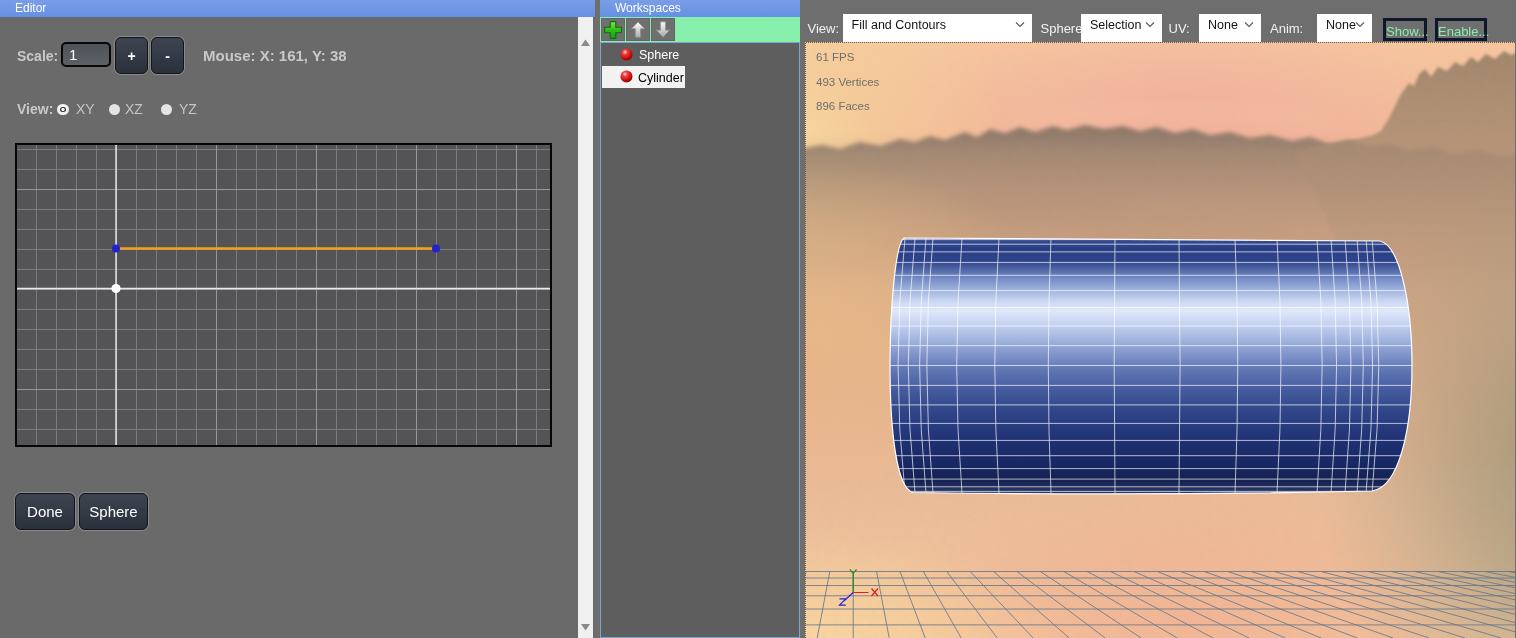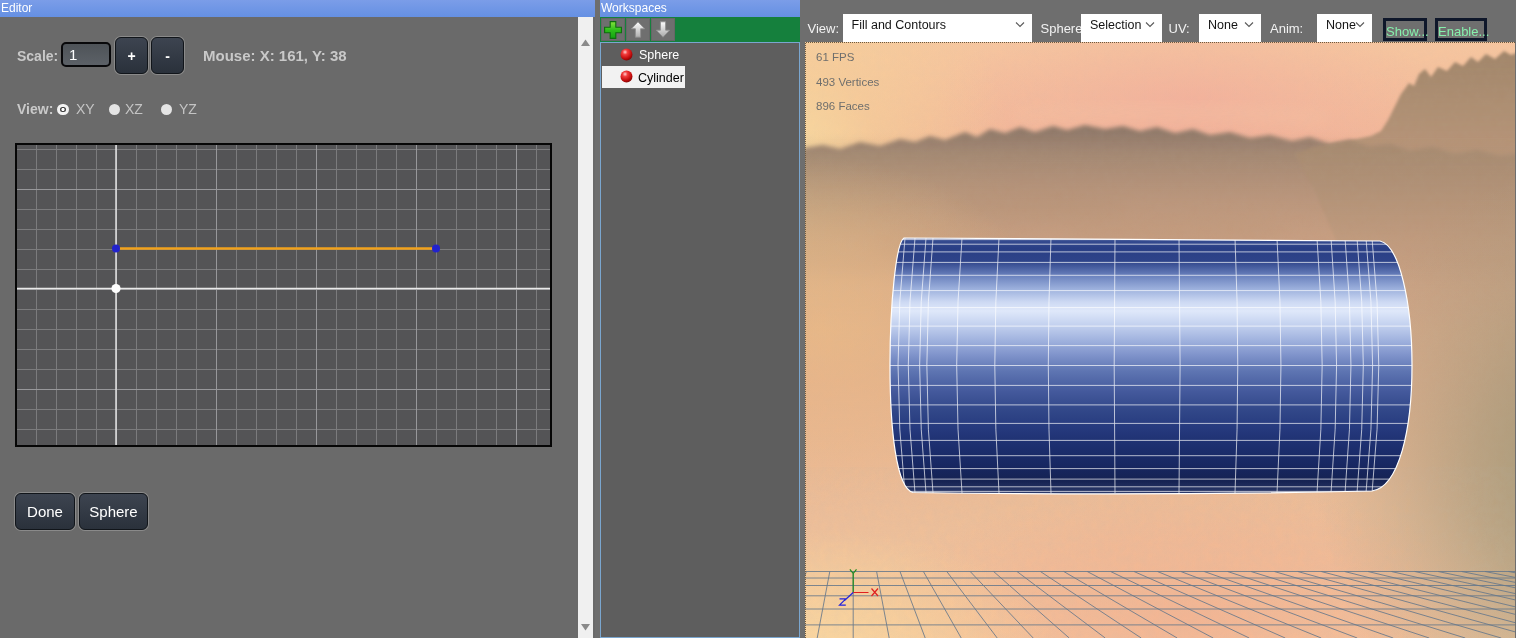--- a/index.html
+++ b/index.html
@@ -1,15 +1,15 @@
 <!DOCTYPE html>
 <html><head><meta charset="utf-8"><style>
 *{margin:0;padding:0;box-sizing:border-box}
 body{width:1516px;height:638px;overflow:hidden;font-family:"Liberation Sans",sans-serif;background:#6e6e6e;position:relative}
-.titlebar{position:absolute;top:0;height:17px;background:linear-gradient(#7b9de8,#6590e3);color:#fff;font-size:12px;line-height:16px;padding-left:1px}
+.titlebar{position:absolute;top:0;height:17px;background:linear-gradient(#7b9de8,#6590e3);color:#fff;font-size:12px;line-height:16px;padding-left:15px}
 .panel{position:absolute;top:0;height:638px}
 .lbl{position:absolute;color:#c9c9c9;font-weight:bold;font-size:14px}
 .btn{background:linear-gradient(#3d4450,#2a313b);border:1px solid #11151a;border-radius:6px;
 box-shadow:0 0 0 1px rgba(255,255,255,0.22);color:#fff;position:absolute;display:flex;align-items:center;justify-content:center;}
 .tlbl{position:absolute;color:#f2f2f2;font-size:13px;top:21px}
 .sel{position:absolute;top:14px;height:38px;background:#ffffff;color:#141414;font-size:12.5px;line-height:22px;padding-left:9px}
 .tbtn{position:absolute;top:17.5px;height:23px;background:#6f6f6f;border:3px solid #0f172a;color:#86efac;font-size:13px;line-height:21px;text-align:center}
 </style></head><body>
 
 <div class="panel" style="left:0;width:595px;background:#6a6a6a">
@@ -43,21 +43,21 @@
   <div class="btn" style="left:79px;top:493px;width:69px;height:37px;font-size:15px">Sphere</div>
 
   <div style="position:absolute;left:578px;top:17px;width:15px;height:621px;background:#f0f0f0">
     <svg width="15" height="621" style="position:absolute">
       <path d="M3,29 L7.5,22.5 L12,29 Z" fill="#8a8a8a"></path>
       <path d="M3,607 L7.5,613.5 L12,607 Z" fill="#8a8a8a"></path>
     </svg>
   </div>
 </div>
 
-<div class="panel" style="left:600px;width:200px;background:#15803d">
+<div class="panel" style="left:600px;width:200px;background:#86efac">
   <div class="titlebar" style="left:0;width:200px;position:absolute">Workspaces</div>
   <div style="position:absolute;left:0.5px;top:17.5px;width:24px;height:23px;border:1px solid #666;background:#6f6f6f">
     <svg width="22" height="21">
         <defs>
           <linearGradient id="gp" x1="0" y1="0" x2="0" y2="1">
             <stop offset="0" stop-color="#86e33c"></stop>
             <stop offset="0.5" stop-color="#2ebe1b"></stop>
             <stop offset="1" stop-color="#12a512"></stop>
           </linearGradient>
         </defs>

